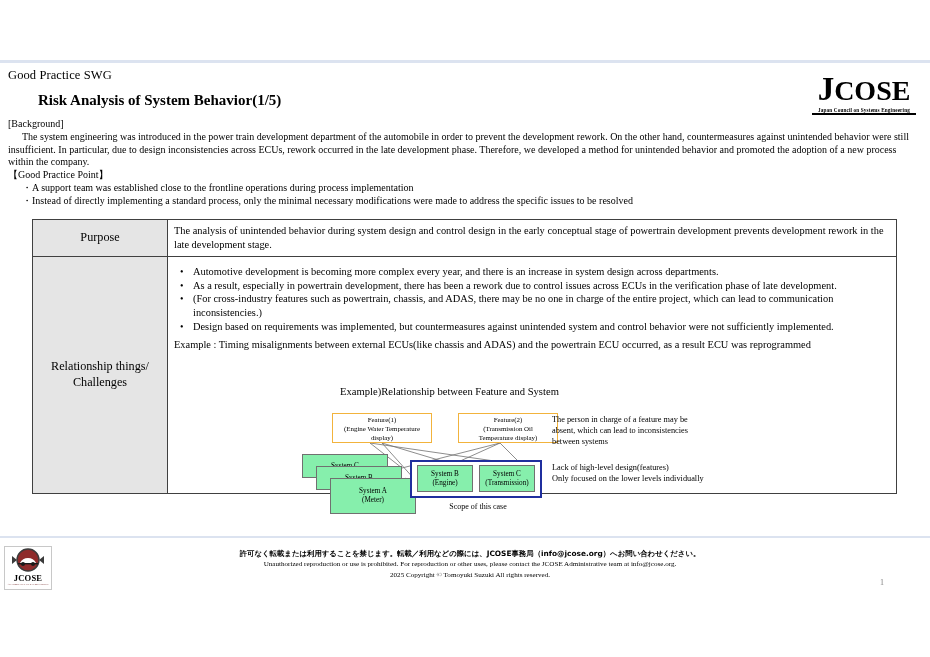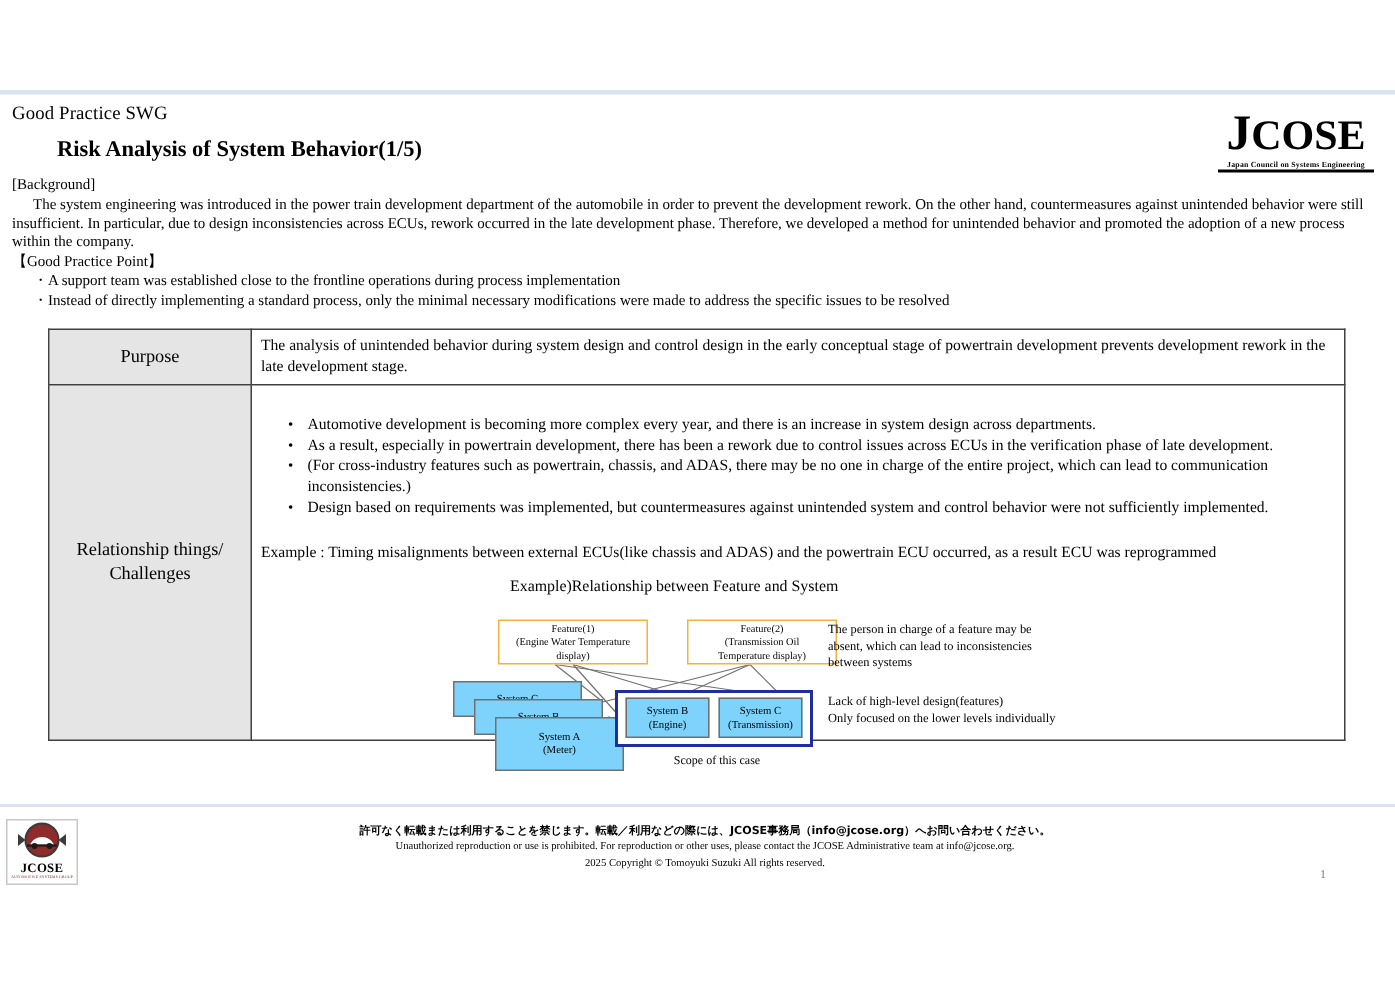--- a/index.html
+++ b/index.html
@@ -115,21 +115,21 @@
   }
   .tbl td.body {
     background: #ffffff;
     font-size: 10.4px;
     line-height: 1.32;
   }
   .row-purpose td.body { height: 28px; }
   .row-challenges td.body { height: 228px; }
 
   ul.bl {
-    margin: 16px; padding: 0 0 0 13px; list-style: none;
+    margin: 4px; padding: 0 0 0 13px; list-style: none;
   }
   ul.bl > li {
     position: relative;
     margin: 0 0 0 0;
     padding-left: 2px;
   }
   ul.bl > li:before {
     content: "\2022";
     position: absolute;
     left: -11px; top: 0;
@@ -159,21 +159,21 @@
     text-align: center;
     padding: 2px 1px;
     box-sizing: border-box;
   }
   #feat1 { left: 162px; top: 27px; width: 100px; height: 30px; }
   #feat2 { left: 288px; top: 27px; width: 100px; height: 30px; }
 
   .sys-box {
     position: absolute;
     border: 1.2px solid #707070;
-    background: #7dd3fc;
+    background: #86efac;
     font-size: 7.2px;
     text-align: center;
     line-height: 1.25;
     box-sizing: border-box;
     display: flex; align-items: center; justify-content: center;
     flex-direction: column;
   }
   #sysC { left: 132px; top: 68px; width: 86px; height: 24px; }
   #sysB { left: 146px; top: 80px; width: 86px; height: 24px; }
   #sysA { left: 160px; top: 92px; width: 86px; height: 36px; }

